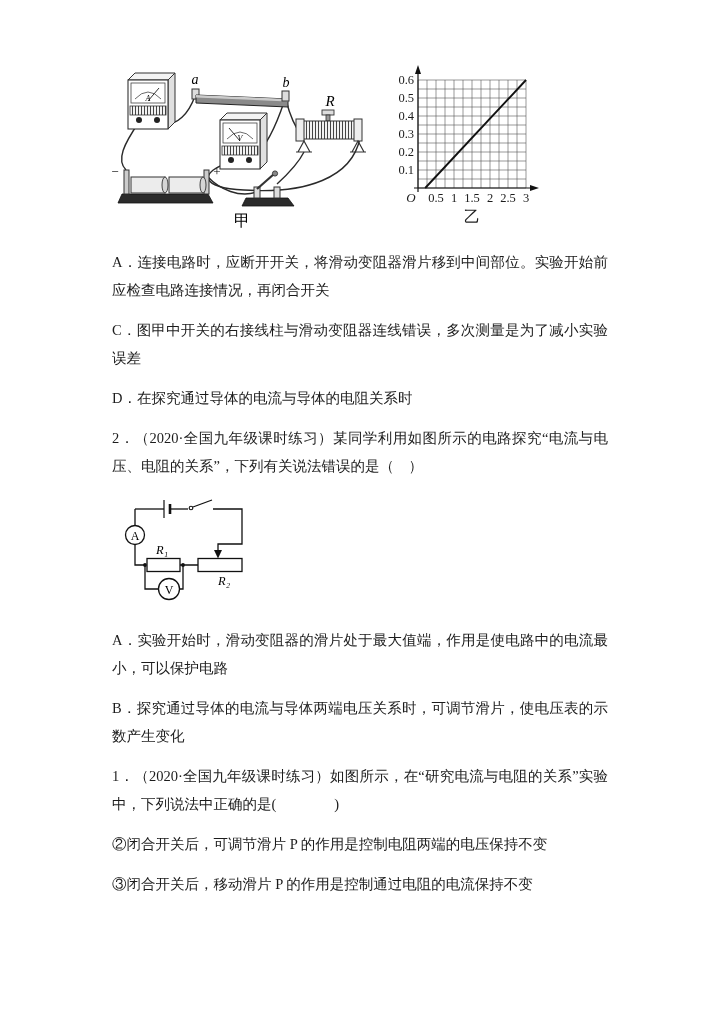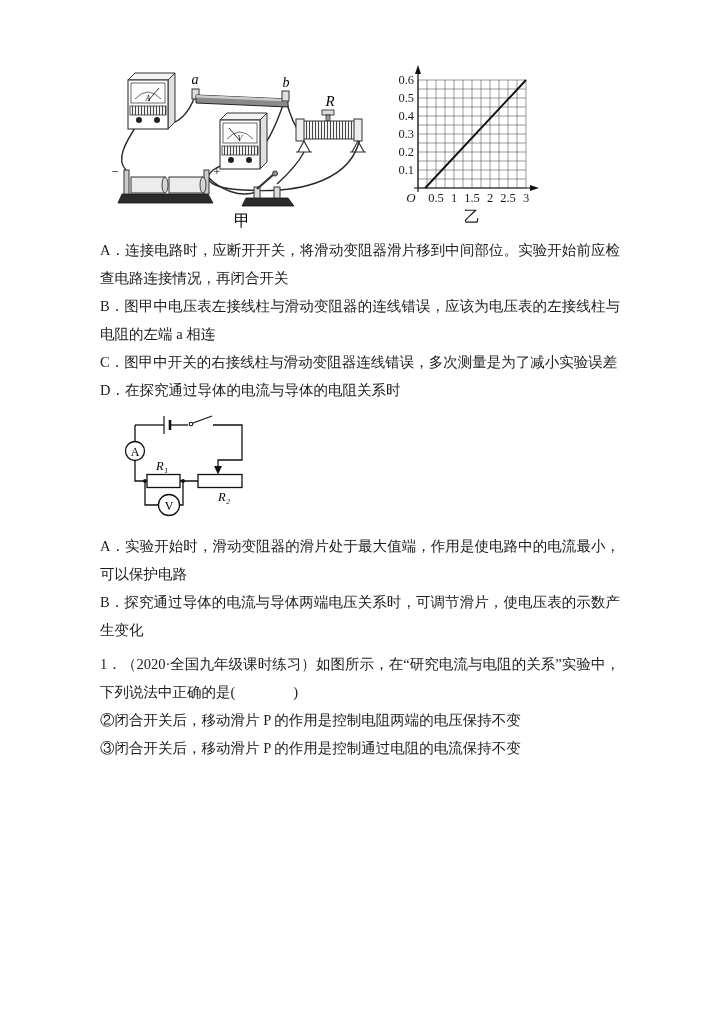--- a/index.html
+++ b/index.html
@@ -3,21 +3,21 @@
 <meta charset="utf-8">
 <style>
   html,body{margin:0;padding:0;}
   body{
     width:720px;height:1019px;background:#ffffff;overflow:hidden;
     font-family:"Liberation Serif","DejaVu Serif",serif;
     color:#1c1c1c;
   }
   .page{width:720px;height:1019px;position:relative;}
   .content{padding:62px 100px 0 100px;}
-  .textline{font-size:14.5px;line-height:28px;text-align:justify;margin:0;}
+  .textline{font-size:14.5px;line-height:28px;text-align:justify;margin:12px;}
   .stem-gap{margin-top:6px;}
   .fig-row{display:flex;align-items:flex-start;gap:4px;margin-left:8px;height:174px;}
   .fig2-wrap{margin:4px 0 2px 12px;height:122px;}
   svg text{font-family:"Liberation Serif","DejaVu Serif",serif;}
   .it{font-style:italic;}
 </style>
 </head>
 <body>
 
 <div class="page">
@@ -155,24 +155,24 @@
           <text x="30" y="57.999999999999986" font-size="12.5" text-anchor="end" fill="#1c1c1c">0.4</text>
           <text x="30" y="40" font-size="12.5" text-anchor="end" fill="#1c1c1c">0.5</text>
           <text x="30" y="22" font-size="12.5" text-anchor="end" fill="#1c1c1c">0.6</text>
           <text x="27" y="140" font-size="13" text-anchor="middle" font-style="italic" fill="#1c1c1c">O</text>
           <polyline points="41.2,126 142,18" fill="none" stroke="#111111" stroke-width="1.9"></polyline>
           <text x="88" y="160" font-size="16" text-anchor="middle" fill="#1c1c1c">乙</text>
         </svg>
     </div>
 
     <p class="textline"><span>A．</span><span>连接电路时，应断开开关，将滑动变阻器滑片移到中间部位。实验开始前应检查电路连接情况，再闭合开关</span></p>
-    <p class="textline"><span>B．</span><span>图甲中电压表左接线柱与滑动变阻器的连线错误，应该为电压表的左接线柱与电阻的左端 a 相连</span></p>
     <p class="textline"><span>C．</span><span>图甲中开关的右接线柱与滑动变阻器连线错误，多次测量是为了减小实验误差</span></p>
     <p class="textline"><span>D．</span><span>在探究通过导体的电流与导体的电阻关系时</span></p>
 
+    <p class="textline stem-gap">2．（2020·全国九年级课时练习）某同学利用如图所示的电路探究“电流与电压、电阻的关系”，下列有关说法错误的是（　）</p>
 
     <div class="fig2-wrap">
       <svg width="150" height="122" viewBox="0 0 150 122">
         <g fill="none" stroke="#111" stroke-width="1.3">
           <path d="M23,17 H52"></path>
           <path d="M58,17 H76"></path>
           <path d="M101,17 H130 V52 H106 V58"></path>
           <path d="M23,17 V33.5 M23,52.5 V73 H33"></path>
           <path d="M35,73 H86"></path>
           <path d="M33,73 V97 H46.5"></path>
@@ -211,17 +211,17 @@
         </g>
         <circle cx="33" cy="73" r="1.9" fill="#111"></circle>
         <circle cx="71" cy="73" r="1.9" fill="#111"></circle>
       </svg>
     </div>
 
     <p class="textline"><span>A．</span><span>实验开始时，滑动变阻器的滑片处于最大值端，作用是使电路中的电流最小，可以保护电路</span></p>
     <p class="textline"><span>B．</span><span>探究通过导体的电流与导体两端电压关系时，可调节滑片，使电压表的示数产生变化</span></p>
 
     <p class="textline stem-gap">1．（2020·全国九年级课时练习）如图所示，在“研究电流与电阻的关系”实验中，下列说法中正确的是(　　　　)</p>
-    <p class="textline">②闭合开关后，移动滑片 P 的作用是控制电阻两端的电压保持不变</p>
+    <p class="textline">②闭合开关后，可调节滑片 P 的作用是控制电阻两端的电压保持不变</p>
     <p class="textline">③闭合开关后，移动滑片 P 的作用是控制通过电阻的电流保持不变</p>
 
   </div>
 </div>
 
 </body></html>

